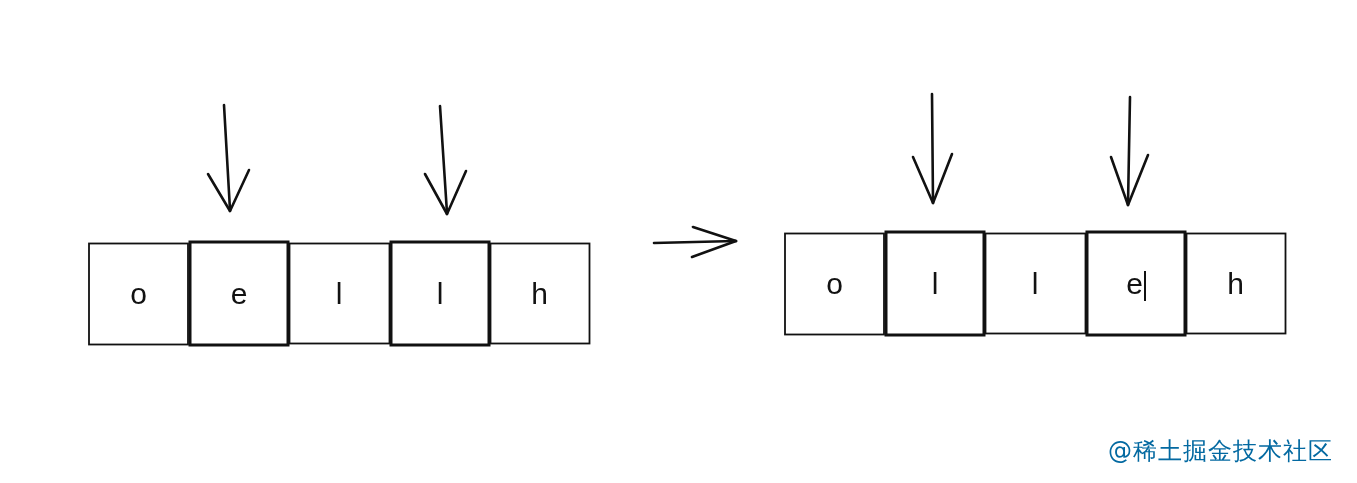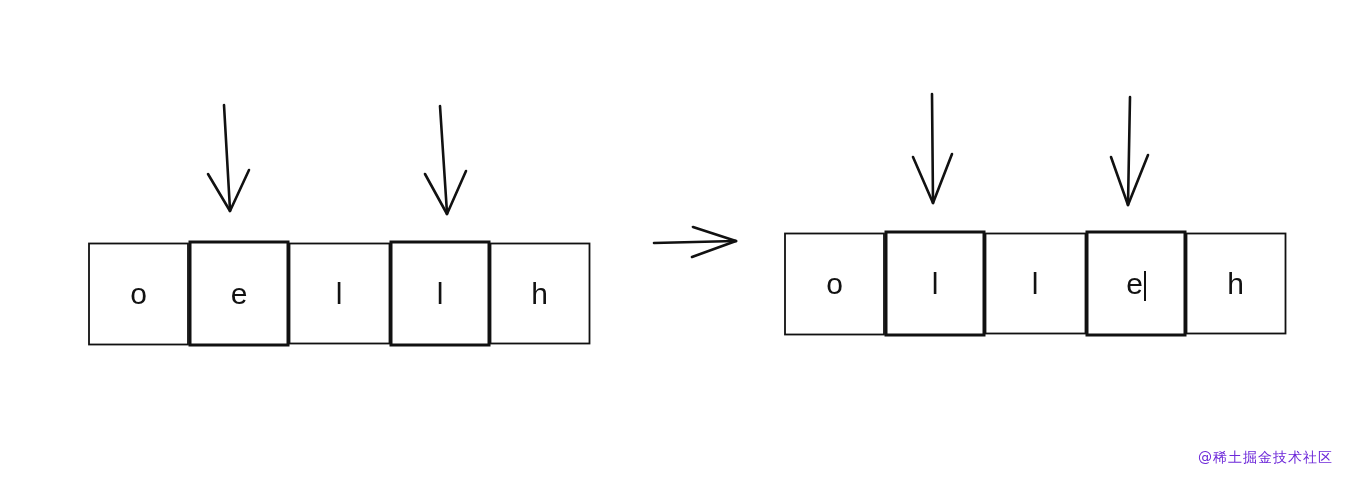--- a/index.html
+++ b/index.html
@@ -33,23 +33,23 @@
     text-align: center;
     line-height: 1;
     white-space: pre;
     user-select: none;
   }
   .watermark {
     position: absolute;
     right: 24px;
     bottom: 16px;
     font-family: "DejaVu Sans", sans-serif;
-    font-size: 14px;
+    font-size: 24px;
     letter-spacing: 1px;
-    color: #6d28d9;
+    color: #0369a1;
     white-space: pre;
     user-select: none;
   }
   .caret {
     display: inline-block;
     width: 0;
     border-left: 2px solid #111111;
     height: 30px;
     vertical-align: -7px;
     margin-left: 1px;

